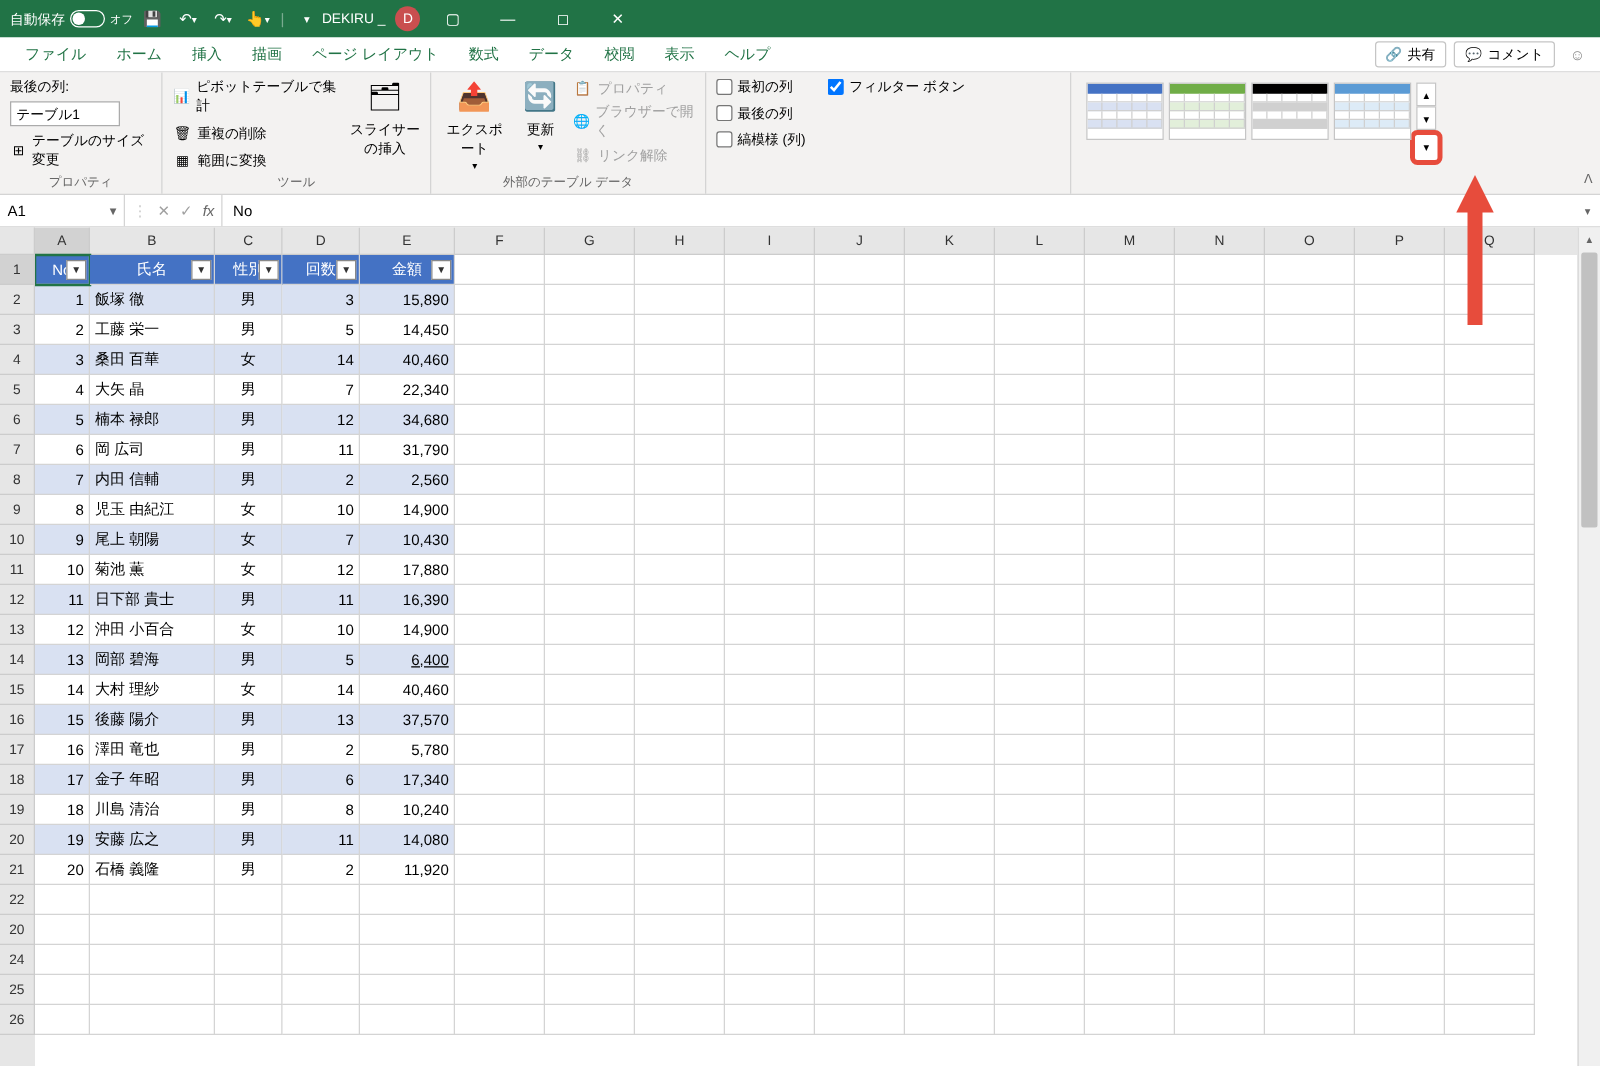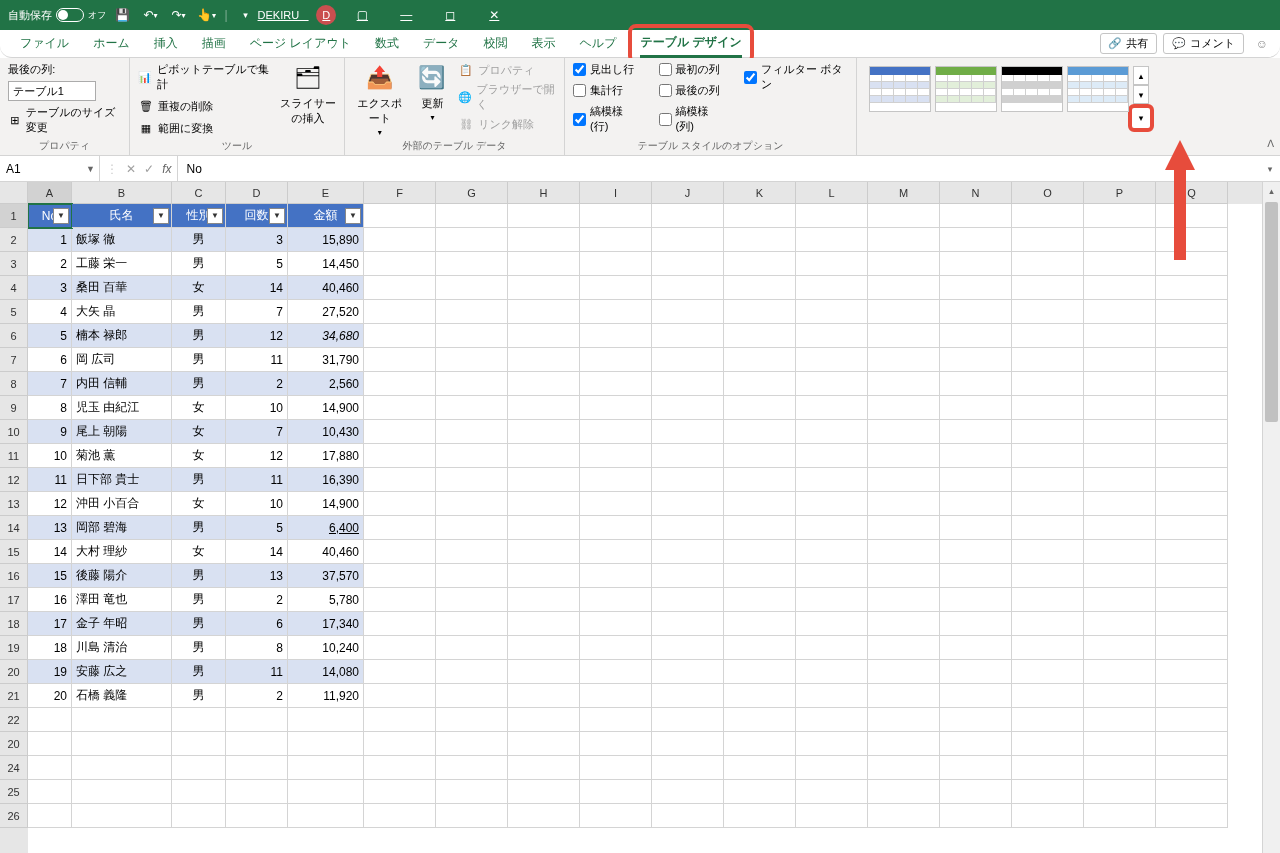--- a/index.html
+++ b/index.html
@@ -8,27 +8,27 @@
 
 .titlebar { background: #217346; height: 30px; display: flex; align-items: center; color: #fff; padding: 0 8px; }
 .tb-left { display: flex; align-items: center; gap: 4px; }
 .autosave { display: flex; align-items: center; gap: 4px; font-size: 11px; }
 .toggle { width: 28px; height: 14px; border: 1px solid #fff; border-radius: 7px; position: relative; }
 .toggle::after { content: ""; position: absolute; width: 10px; height: 10px; background: #fff; border-radius: 50%; top: 1px; left: 1px; }
 .qat-btn { width: 24px; height: 24px; display: flex; align-items: center; justify-content: center; color: #fff; cursor: pointer; }
 .qat-sep { color: rgba(255,255,255,0.4); padding: 0 2px; }
 .tb-center { flex: 1; display: flex; align-items: center; justify-content: center; gap: 40px; }
 .searchbox { background: #2e8b57; height: 22px; width: 340px; display: flex; align-items: center; padding: 0 8px; gap: 8px; color: #c9e5d4; border-radius: 2px; }
-.tb-right { display: flex; align-items: center; gap: 8px; text-decoration: underline; }
+.tb-right { display: flex; align-items: center; gap: 8px; }
 .user-name { font-size: 11px; }
 .avatar { width: 20px; height: 20px; border-radius: 50%; background: #c94f4f; display: flex; align-items: center; justify-content: center; font-size: 11px; }
 .win-btn { width: 36px; height: 30px; display: flex; align-items: center; justify-content: center; cursor: pointer; }
 
 
-.ribbon-tabs { height: 28px; background: #fff; border-bottom: 1px solid #d4d4d4; display: flex; align-items: center; padding-left: 8px; border-radius: 12px; }
+.ribbon-tabs { height: 28px; background: #fff; border-bottom: 1px solid #d4d4d4; display: flex; align-items: center; padding-left: 8px; }
 .rtab { padding: 0 12px; height: 28px; display: flex; align-items: center; font-size: 12px; color: #217346; cursor: pointer; }
 .rtab.active { background: #fff; border-bottom: 3px solid #217346; font-weight: bold; }
 .rtab-highlight { border: 4px solid #e74c3c; border-radius: 8px; padding: 2px 8px; margin: -6px 0; }
 .rtab-spacer { flex: 1; }
 .share-btn, .comment-btn { padding: 2px 8px; border: 1px solid #c5c5c5; border-radius: 3px; margin-right: 6px; font-size: 11px; display: flex; align-items: center; gap: 4px; cursor: pointer; }
 .emoji-btn { width: 24px; display: flex; justify-content: center; cursor: pointer; margin-right: 6px; color: #888; }
 
 
 .ribbon { height: 98px; background: #f3f2f1; border-bottom: 1px solid #d4d4d4; display: flex; position: relative; }
 .rgroup { border-right: 1px solid #d4d4d4; padding: 4px 8px 2px; display: flex; flex-direction: column; }
@@ -134,23 +134,20 @@
   <div class="rtab">ファイル</div>
   <div class="rtab">ホーム</div>
   <div class="rtab">挿入</div>
   <div class="rtab">描画</div>
   <div class="rtab">ページ レイアウト</div>
   <div class="rtab">数式</div>
   <div class="rtab">データ</div>
   <div class="rtab">校閲</div>
   <div class="rtab">表示</div>
   <div class="rtab">ヘルプ</div>
-  <div class="rtab-highlight">
-    <div class="rtab active" style="padding:0">テーブル デザイン</div>
-  </div>
   <div class="rtab-spacer"></div>
   <div class="share-btn">
       <span>🔗</span>
       <span>共有</span>
     </div>
   <div class="comment-btn">
       <span>💬</span>
       <span>コメント</span>
     </div>
   <div class="emoji-btn">☺</div>
@@ -220,34 +217,20 @@
             <span class="icon-sm">⛓</span>
             <span>リンク解除</span>
           </div>
       </div>
     </div>
     <div class="rgroup-label">外部のテーブル データ</div>
   </div>
 
   <div class="rgroup" style="width:292px">
     <div class="rgroup-body" style="gap:18px">
-      <div class="opt-col">
-        <label class="chk">
-            <input type="checkbox" checked="" style="">
-            <span>見出し行</span>
-          </label>
-        <label class="chk">
-            <input type="checkbox" style="">
-            <span>集計行</span>
-          </label>
-        <label class="chk">
-            <input type="checkbox" checked="" style="">
-            <span>縞模様 (行)</span>
-          </label>
-      </div>
       <div class="opt-col">
         <label class="chk">
             <input type="checkbox" style="">
             <span>最初の列</span>
           </label>
         <label class="chk">
             <input type="checkbox" style="">
             <span>最後の列</span>
           </label>
         <label class="chk">
@@ -255,21 +238,20 @@
             <span>縞模様 (列)</span>
           </label>
       </div>
       <div class="opt-col">
         <label class="chk">
             <input type="checkbox" checked="" style="">
             <span>フィルター ボタン</span>
           </label>
       </div>
     </div>
-    <div class="rgroup-label">テーブル スタイルのオプション</div>
   </div>
 
   <div class="rgroup" style="flex:1;border-right:none">
     <div class="rgroup-body">
       <div class="styles-gallery">
         <div class="style-thumb blue">
             <div class="sh"></div>
             <div class="sr">
               <div></div>
               <div></div>
@@ -564,40 +546,40 @@
           <div class="cell" style="width: 72px;"></div>
           <div class="cell" style="width: 72px;"></div>
           <div class="cell" style="width: 72px;"></div>
           <div class="cell" style="width: 72px;"></div>
         </div>
         <div class="row">
           <div class="cell r" style="width: 44px;">4</div>
           <div class="cell " style="width: 100px;">大矢 晶</div>
           <div class="cell c" style="width: 54px;">男</div>
           <div class="cell r" style="width: 62px;">7</div>
-          <div class="cell r" style="width: 76px;">27,520</div>
+          <div class="cell r" style="width: 76px;">22,340</div>
           <div class="cell" style="width: 72px;"></div>
           <div class="cell" style="width: 72px;"></div>
           <div class="cell" style="width: 72px;"></div>
           <div class="cell" style="width: 72px;"></div>
           <div class="cell" style="width: 72px;"></div>
           <div class="cell" style="width: 72px;"></div>
           <div class="cell" style="width: 72px;"></div>
           <div class="cell" style="width: 72px;"></div>
           <div class="cell" style="width: 72px;"></div>
           <div class="cell" style="width: 72px;"></div>
           <div class="cell" style="width: 72px;"></div>
           <div class="cell" style="width: 72px;"></div>
         </div>
         <div class="row">
           <div class="cell r band" style="width: 44px;">5</div>
           <div class="cell  band" style="width: 100px;">楠本 禄郎</div>
           <div class="cell c band" style="width: 54px;">男</div>
           <div class="cell r band" style="width: 62px;">12</div>
-          <div class="cell r band" style="width: 76px; font-style: italic;">34,680</div>
+          <div class="cell r band" style="width: 76px;">34,680</div>
           <div class="cell" style="width: 72px;"></div>
           <div class="cell" style="width: 72px;"></div>
           <div class="cell" style="width: 72px;"></div>
           <div class="cell" style="width: 72px;"></div>
           <div class="cell" style="width: 72px;"></div>
           <div class="cell" style="width: 72px;"></div>
           <div class="cell" style="width: 72px;"></div>
           <div class="cell" style="width: 72px;"></div>
           <div class="cell" style="width: 72px;"></div>
           <div class="cell" style="width: 72px;"></div>

